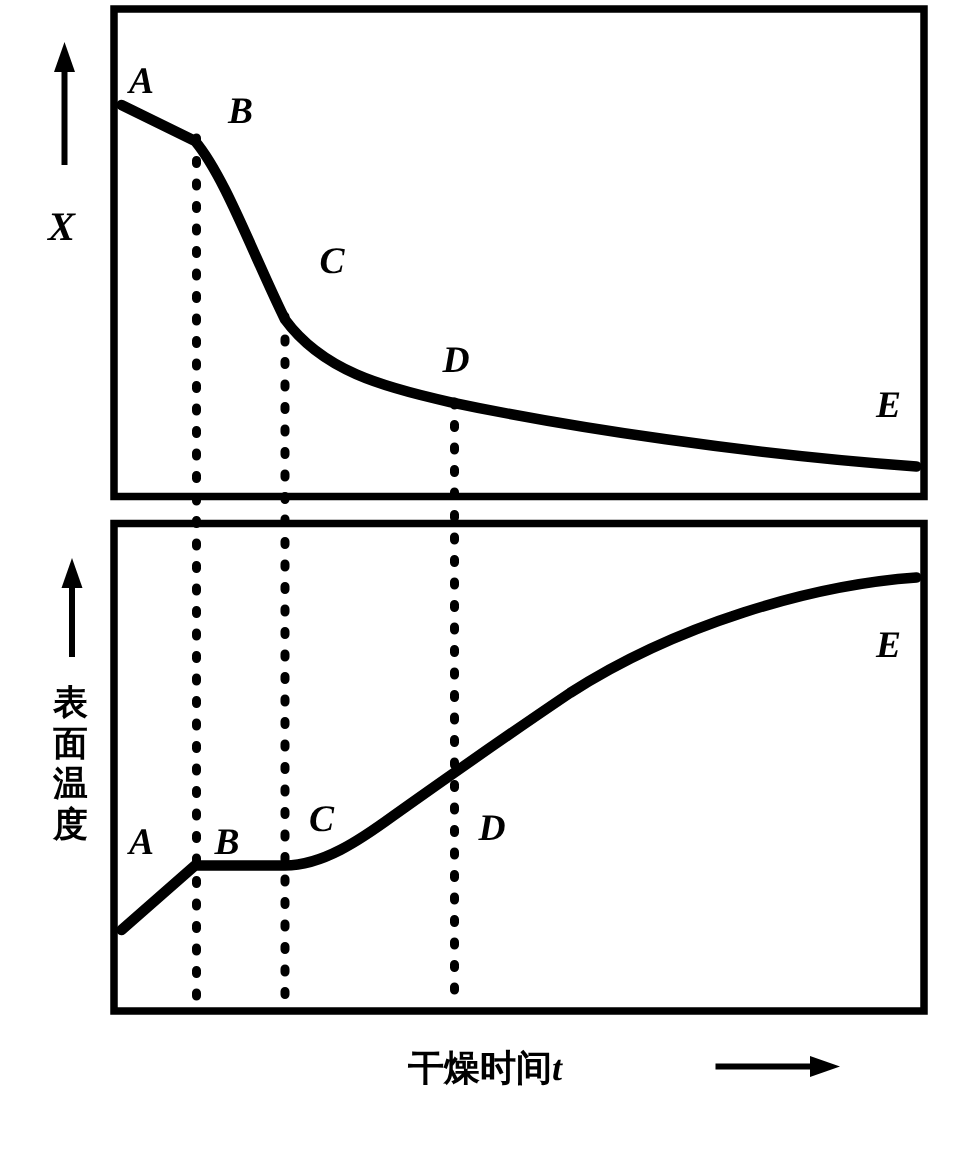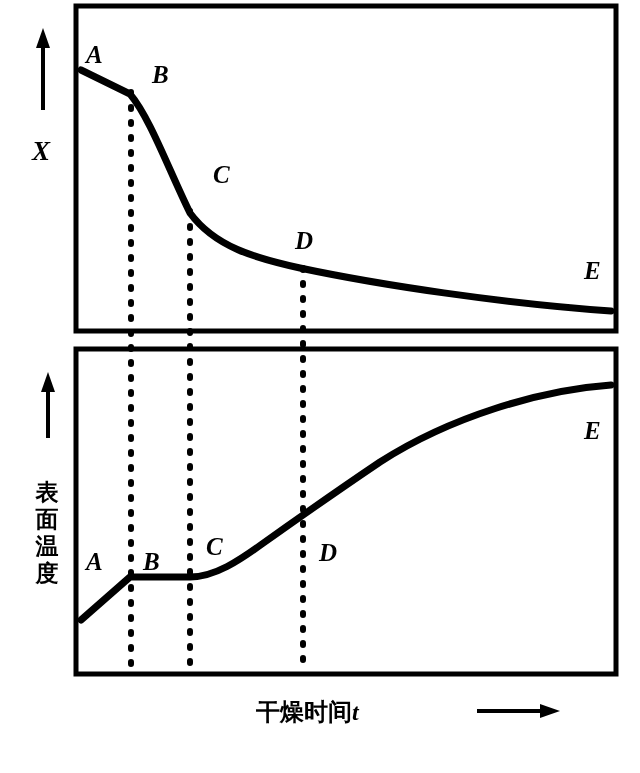--- a/index.html
+++ b/index.html
@@ -112,22 +112,22 @@
   <div class="ylabel-x" style="left:32px; top:136px;">X</div>
 
   
   <div class="lbl" style="left:86px;  top:549px;">A</div>
   <div class="lbl" style="left:143px; top:549px;">B</div>
   <div class="lbl" style="left:206px; top:534px;">C</div>
   <div class="lbl" style="left:319px; top:540px;">D</div>
   <div class="lbl" style="left:584px; top:418px;">E</div>
 
   
-  <div class="ylabel-v" style="left:34px; top:455px;margin-top:24px;">
+  <div class="ylabel-v" style="left:34px; top:455px;">
     <span>表</span><span>面</span><span>温</span><span>度</span>
   </div>
 
   
-  <div class="axis-label-x" style="left:256px; top:696px;">
+  <div class="axis-label-x" style="left:272px; top:696px;">
     <span>干燥时间</span><span class="ital">t</span>
   </div>
 
 </div>
 
 </body></html>

